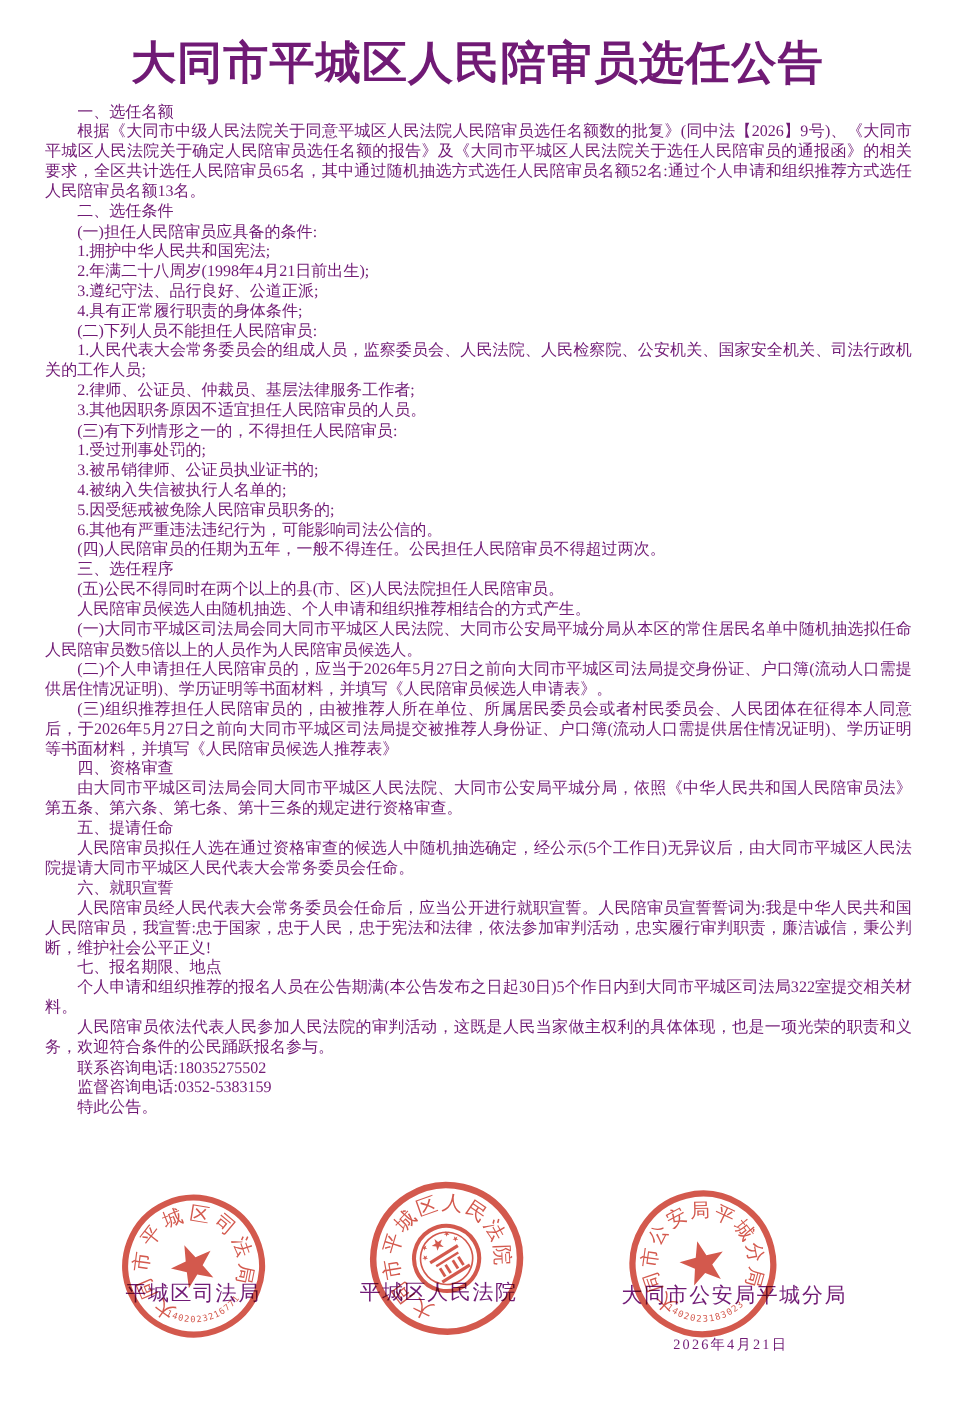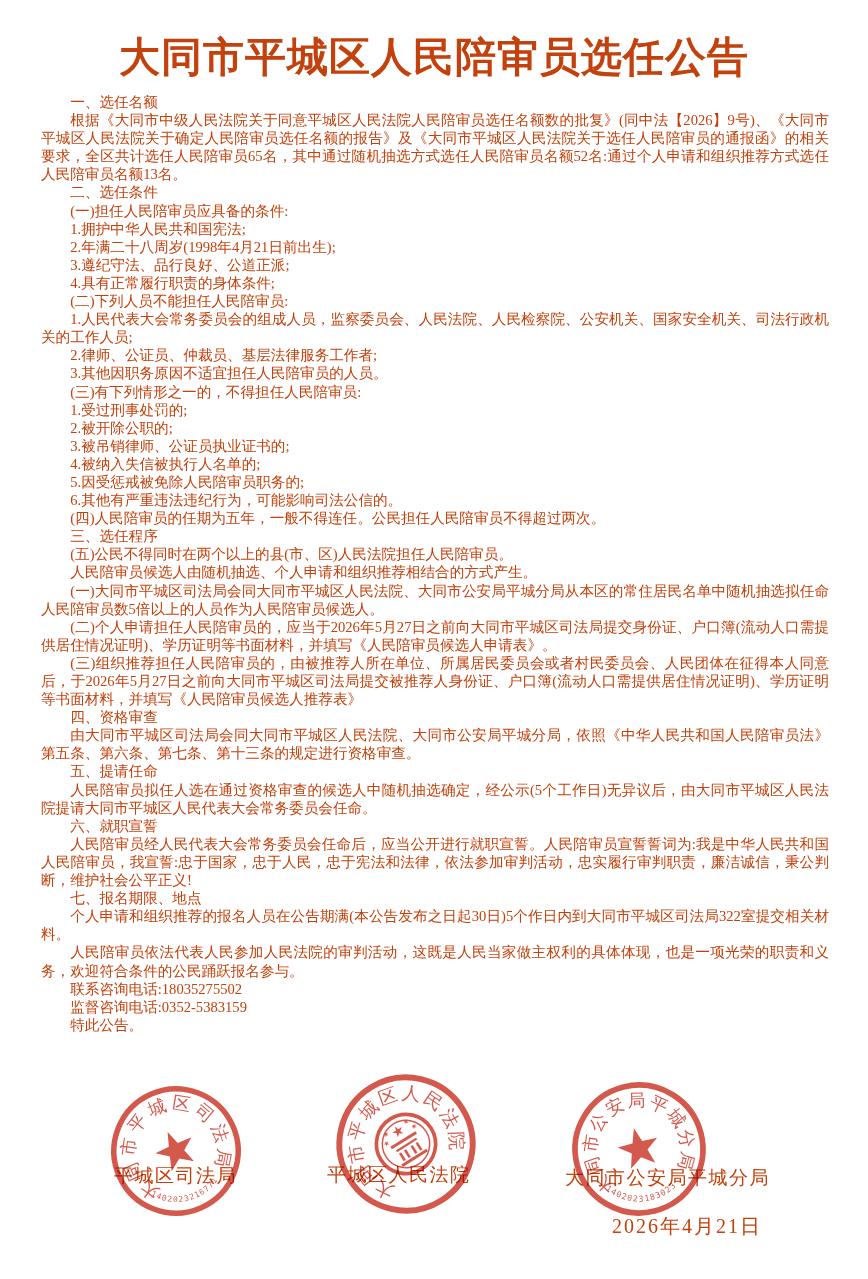--- a/index.html
+++ b/index.html
@@ -1,29 +1,29 @@
 <!DOCTYPE html>
 <html lang="zh"><head>
 <meta charset="utf-8">
 <style>
   html,body{margin:0;padding:0;background:#ffffff;}
   .page{position:relative;width:868px;height:1279px;background:#ffffff;overflow:hidden;
-        font-family:"Liberation Serif","DejaVu Serif",serif;color:#c2410c;}
+        font-family:"Liberation Serif","DejaVu Serif",serif;color:#701a75;}
   .doc-title{position:absolute;top:30px;left:0;width:868px;text-align:center;
              font-size:41px;font-weight:bold;letter-spacing:1px;margin:0;}
   .content{position:absolute;top:93px;left:41px;width:788px;
            font-size:14.6px;line-height:18.1px;text-align:justify;}
   .para{margin:0;text-indent:2em;}
   .agency-label{position:absolute;font-size:19px;letter-spacing:1.5px;white-space:nowrap;z-index:1;margin-top:24px;}
   .seal{position:absolute;z-index:2;mix-blend-mode:multiply;opacity:.85;}
   .seal svg{display:block;}
   .ring-a{font-size:26px;letter-spacing:6px;}
   .ring-b{font-size:25px;letter-spacing:3px;}
   .code-text{font-size:11.5px;letter-spacing:1.6px;font-family:"DejaVu Sans Mono",monospace;}
-  .issue-date{position:absolute;left:612px;top:1213px;font-size:20px;letter-spacing:2px;z-index:1;}
+  .issue-date{position:absolute;left:612px;top:1213px;font-size:13px;letter-spacing:2px;z-index:1;}
 </style>
 </head>
 <body>
 
 <div class="page">
 
   <h1 class="doc-title">大同市平城区人民陪审员选任公告</h1>
 
   <div class="content">
 
@@ -50,21 +50,20 @@
       <p class="para">1.人民代表大会常务委员会的组成人员，监察委员会、人民法院、人民检察院、公安机关、国家安全机关、司法行政机关的工作人员;</p>
 
       <p class="para">2.律师、公证员、仲裁员、基层法律服务工作者;</p>
 
       <p class="para">3.其他因职务原因不适宜担任人民陪审员的人员。</p>
 
       <p class="para">(三)有下列情形之一的，不得担任人民陪审员:</p>
 
       <p class="para">1.受过刑事处罚的;</p>
 
-      <p class="para">2.被开除公职的;</p>
 
       <p class="para">3.被吊销律师、公证员执业证书的;</p>
 
       <p class="para">4.被纳入失信被执行人名单的;</p>
 
       <p class="para">5.因受惩戒被免除人民陪审员职务的;</p>
 
       <p class="para">6.其他有严重违法违纪行为，可能影响司法公信的。</p>
 
       <p class="para">(四)人民陪审员的任期为五年，一般不得连任。公民担任人民陪审员不得超过两次。</p>

